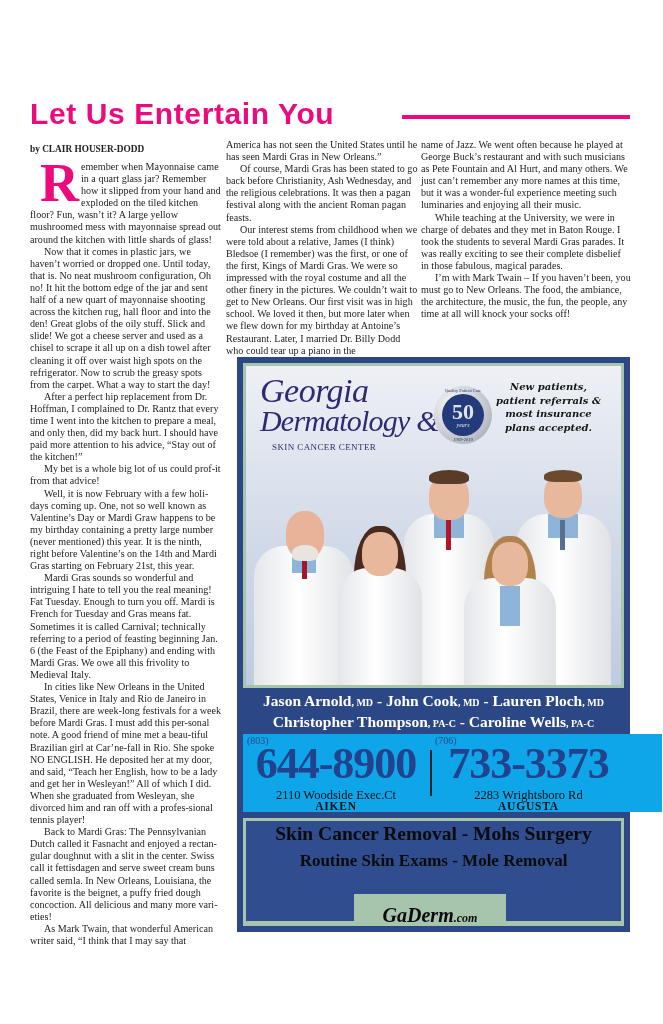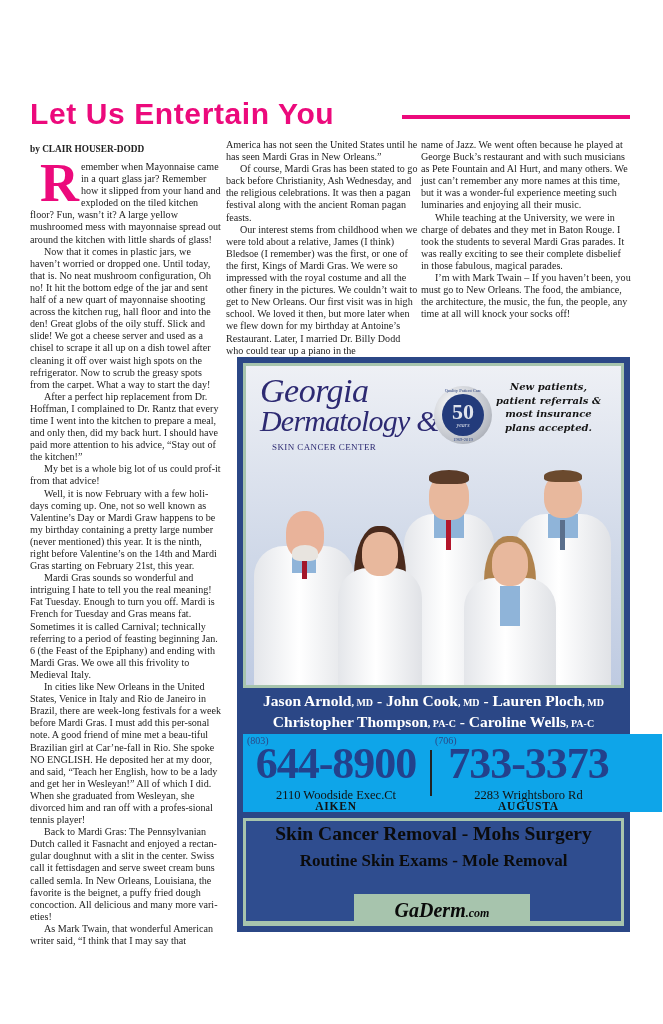--- a/index.html
+++ b/index.html
@@ -58,21 +58,21 @@
   .phone-num { position: absolute; top: 8px; left: 0; width: 100%; font-family: "Liberation Serif", serif; font-weight: bold; font-size: 44px; line-height: 44px; color: #23418c; letter-spacing: -1px; }
   .addr { position: absolute; top: 55px; left: 0; width: 100%; font-size: 12.5px; line-height: 12px; color: #111; }
   .city { position: absolute; top: 66px; left: 0; width: 100%; font-size: 11.5px; font-weight: bold; letter-spacing: 0.8px; line-height: 12px; color: #111; }
   .phone-divider { position: absolute; left: 187px; top: 16px; width: 2px; height: 46px; background: #222; }
 
   .ad-services { position: absolute; left: 6px; top: 461px; width: 381px; height: 108px; background: #a7c4ad; }
   .ad-services-inner { position: absolute; left: 3px; top: 3px; width: 375px; height: 100px; background: #2f4d8f; text-decoration: underline; }
   .svc1 { position: absolute; left: 0; top: 3px; width: 100%; text-align: center; font-family: "Liberation Serif", serif; font-weight: bold; font-size: 19.5px; line-height: 20px; color: #0b0b0b; }
   .svc2 { position: absolute; left: 0; top: 23px; width: 100%; text-align: center; font-family: "Liberation Serif", serif; font-weight: bold; font-size: 17px; line-height: 18px; color: #0b0b0b; margin-top: 8px; }
   .svc3 { position: absolute; left: 0; top: 43px; width: 100%; text-align: center; font-family: "DejaVu Serif", serif; font-style: italic; font-size: 10px; line-height: 12px; color: #111; }
-  .web { position: absolute; left: 108px; top: 73px; width: 176px; height: 30px; background: #a7c4ad; text-align: center; font-family: "Liberation Serif", serif; font-style: italic; font-weight: bold; font-size: 20px; line-height: 32px; color: #0b0b0b; }
+  .web { position: absolute; left: 108px; top: 73px; width: 152px; height: 30px; background: #a7c4ad; text-align: center; font-family: "Liberation Serif", serif; font-style: italic; font-weight: bold; font-size: 20px; line-height: 42px; color: #0b0b0b; }
   .web small { font-size: 12px; }
 </style>
 </head>
 <body>
 
 <div class="title">Let Us Entertain You</div>
 <div class="title-rule"></div>
 <div class="byline">by CLAIR HOUSER-DODD</div>
 
 <div class="col col1">

